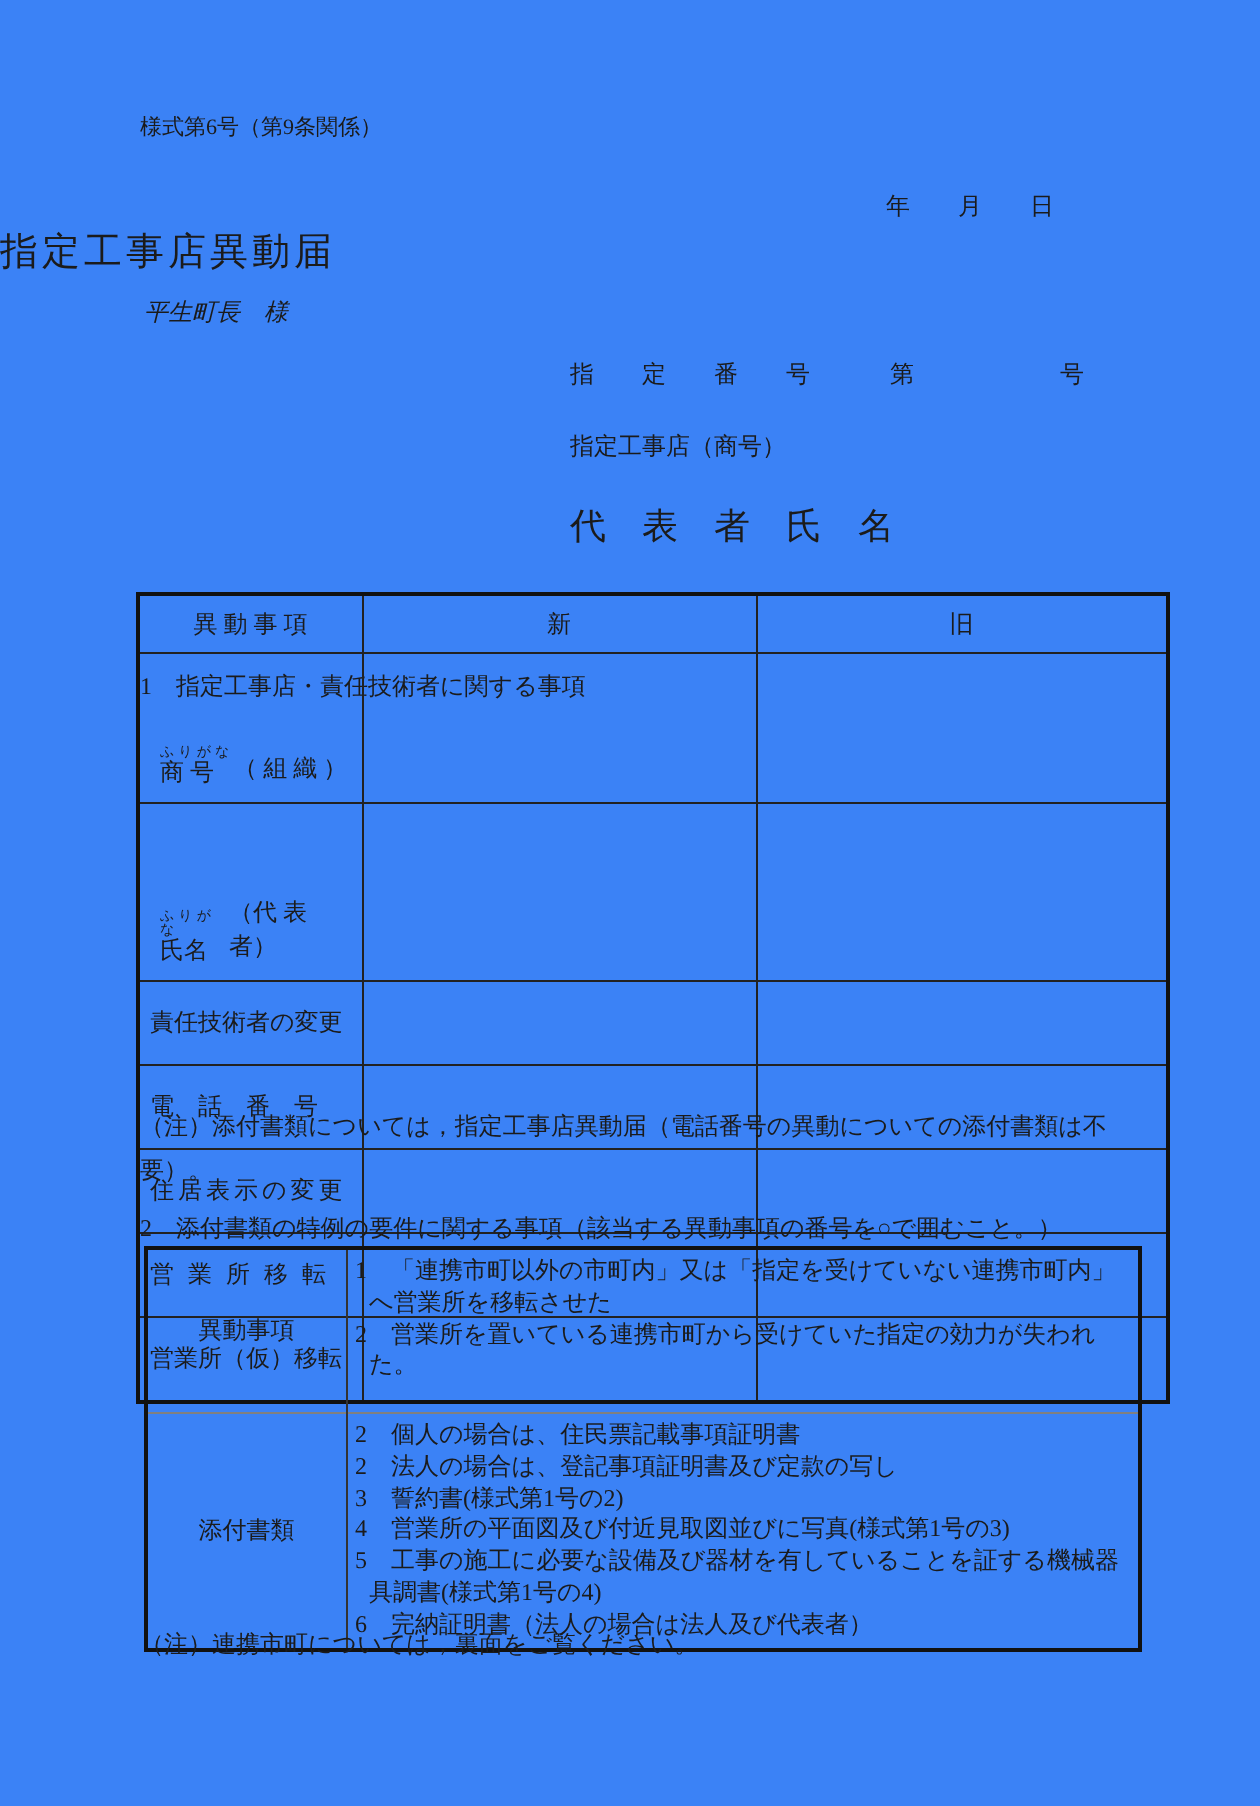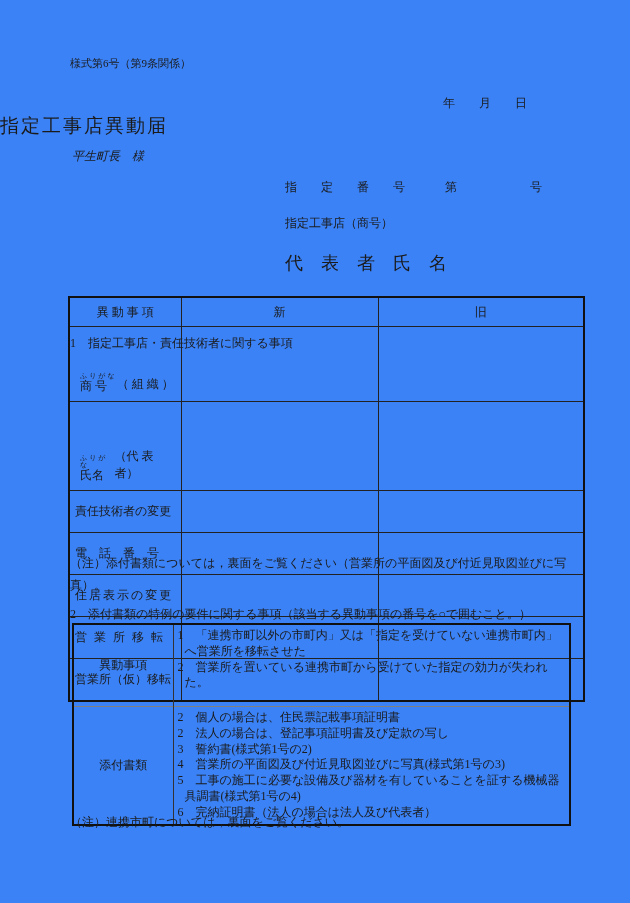--- a/index.html
+++ b/index.html
@@ -145,21 +145,21 @@
       <td></td>
     </tr>
     <tr class="row">
       <td class="lbl">営業所（仮）移転</td>
       <td></td>
       <td></td>
     </tr>
   </tbody>
     </table>
 
-  <div class="abs note note1">（注）添付書類については，裏面をご覧ください（営業所の平面図及び付近見取図並びに写真）。</div>
+  <div class="abs note note1">（注）添付書類については，指定工事店異動届（電話番号の異動についての添付書類は不要）。</div>
 
   <div class="abs sec2-heading">2　添付書類の特例の要件に関する事項（該当する異動事項の番号を○で囲むこと。）</div>
 
   <table class="t2">
     <colgroup>
         <col style="width:100px">
         <col style="width:397px">
       </colgroup>
     <tbody>
         <tr class="r1">

